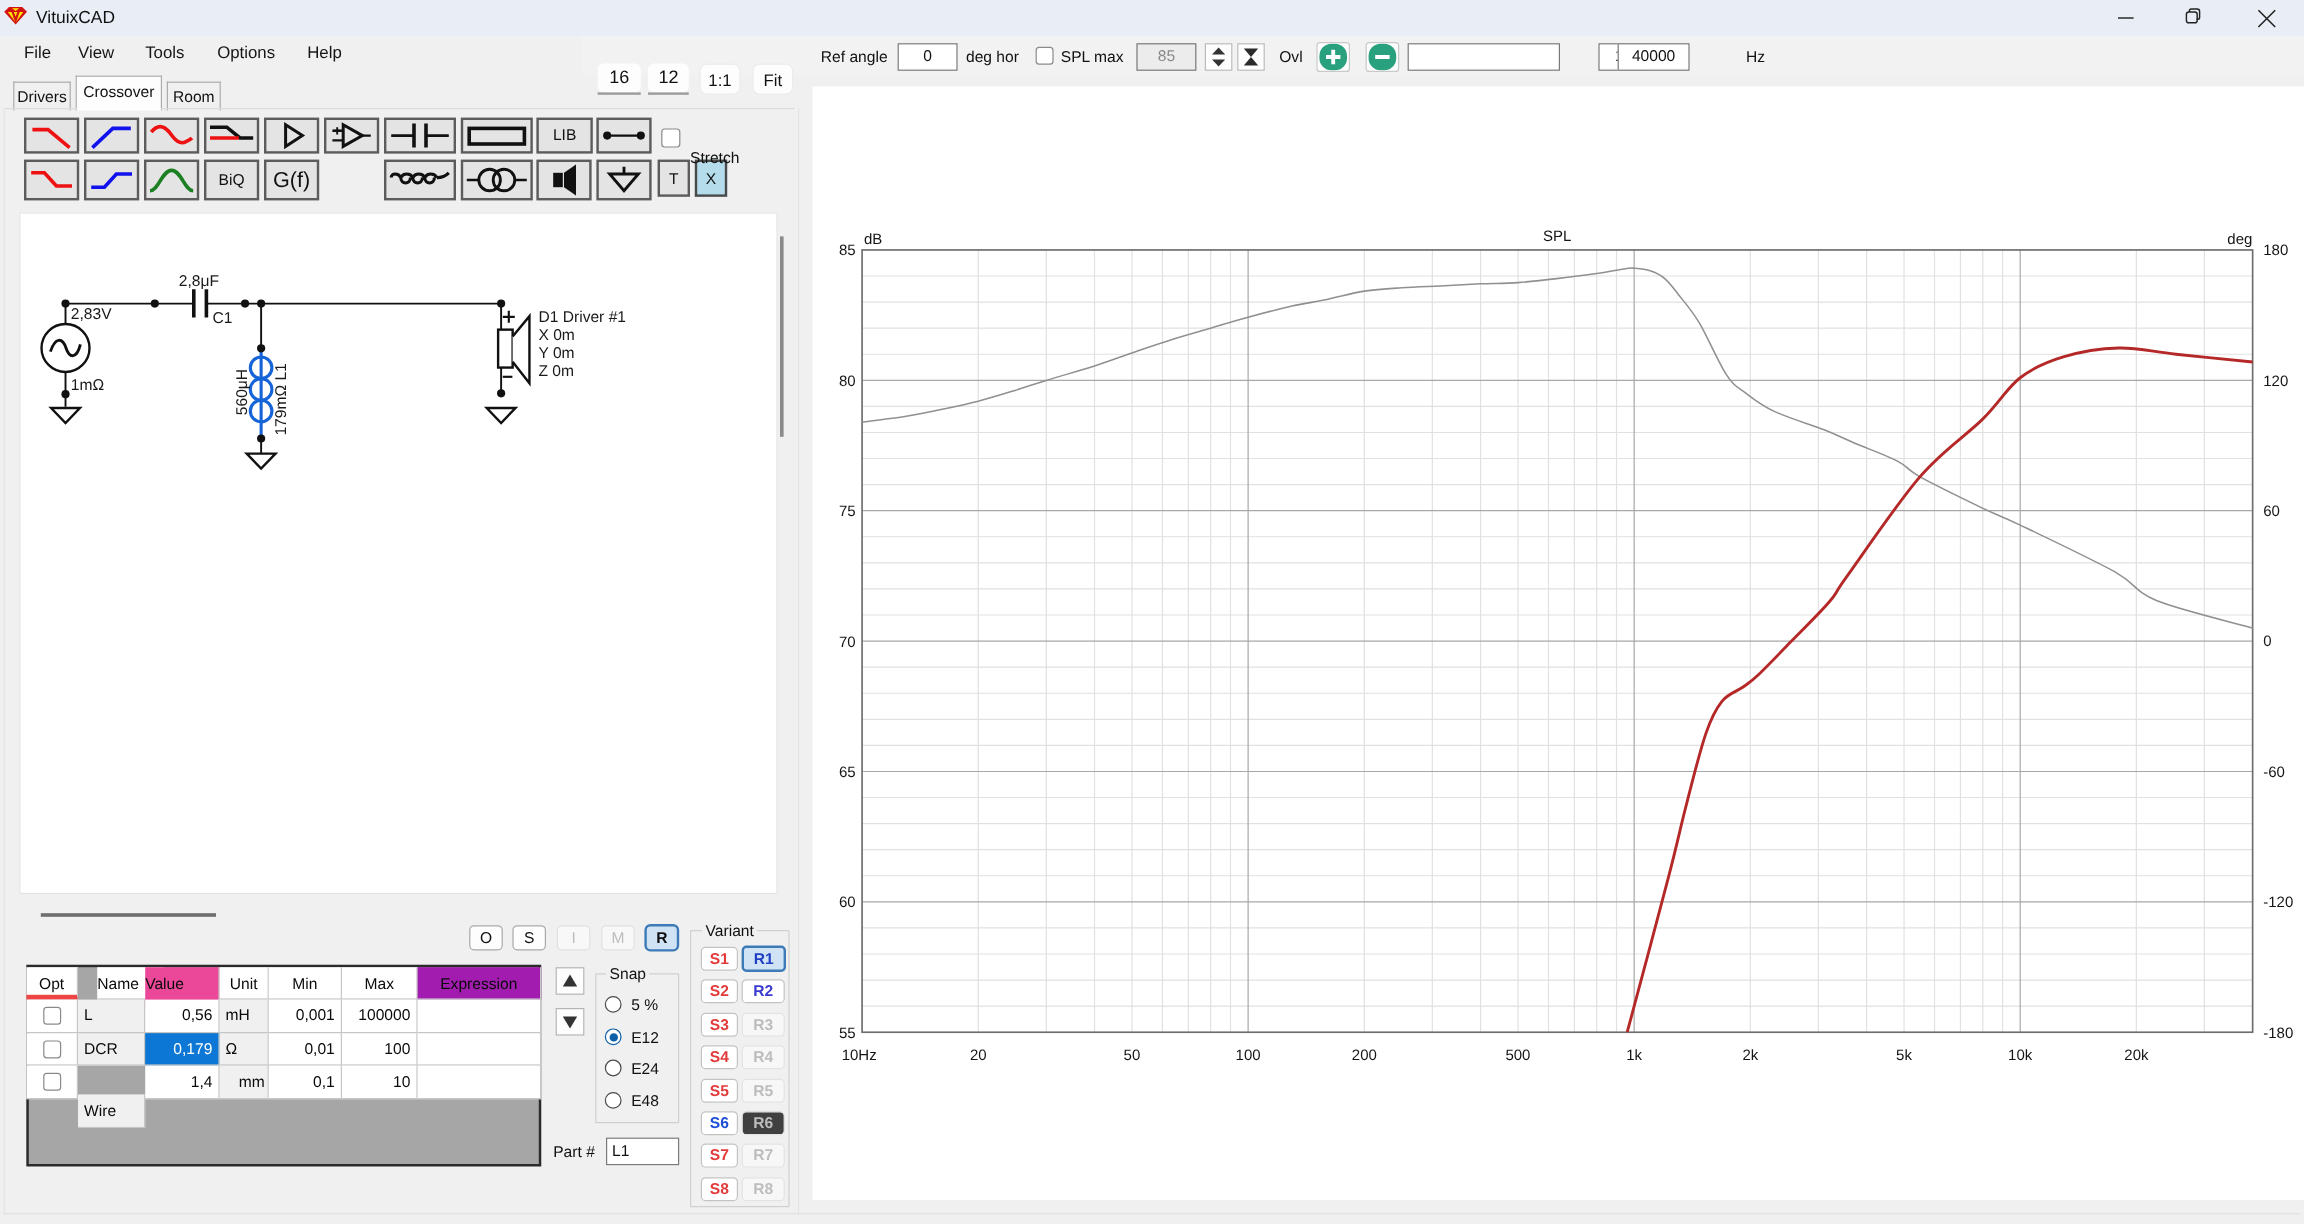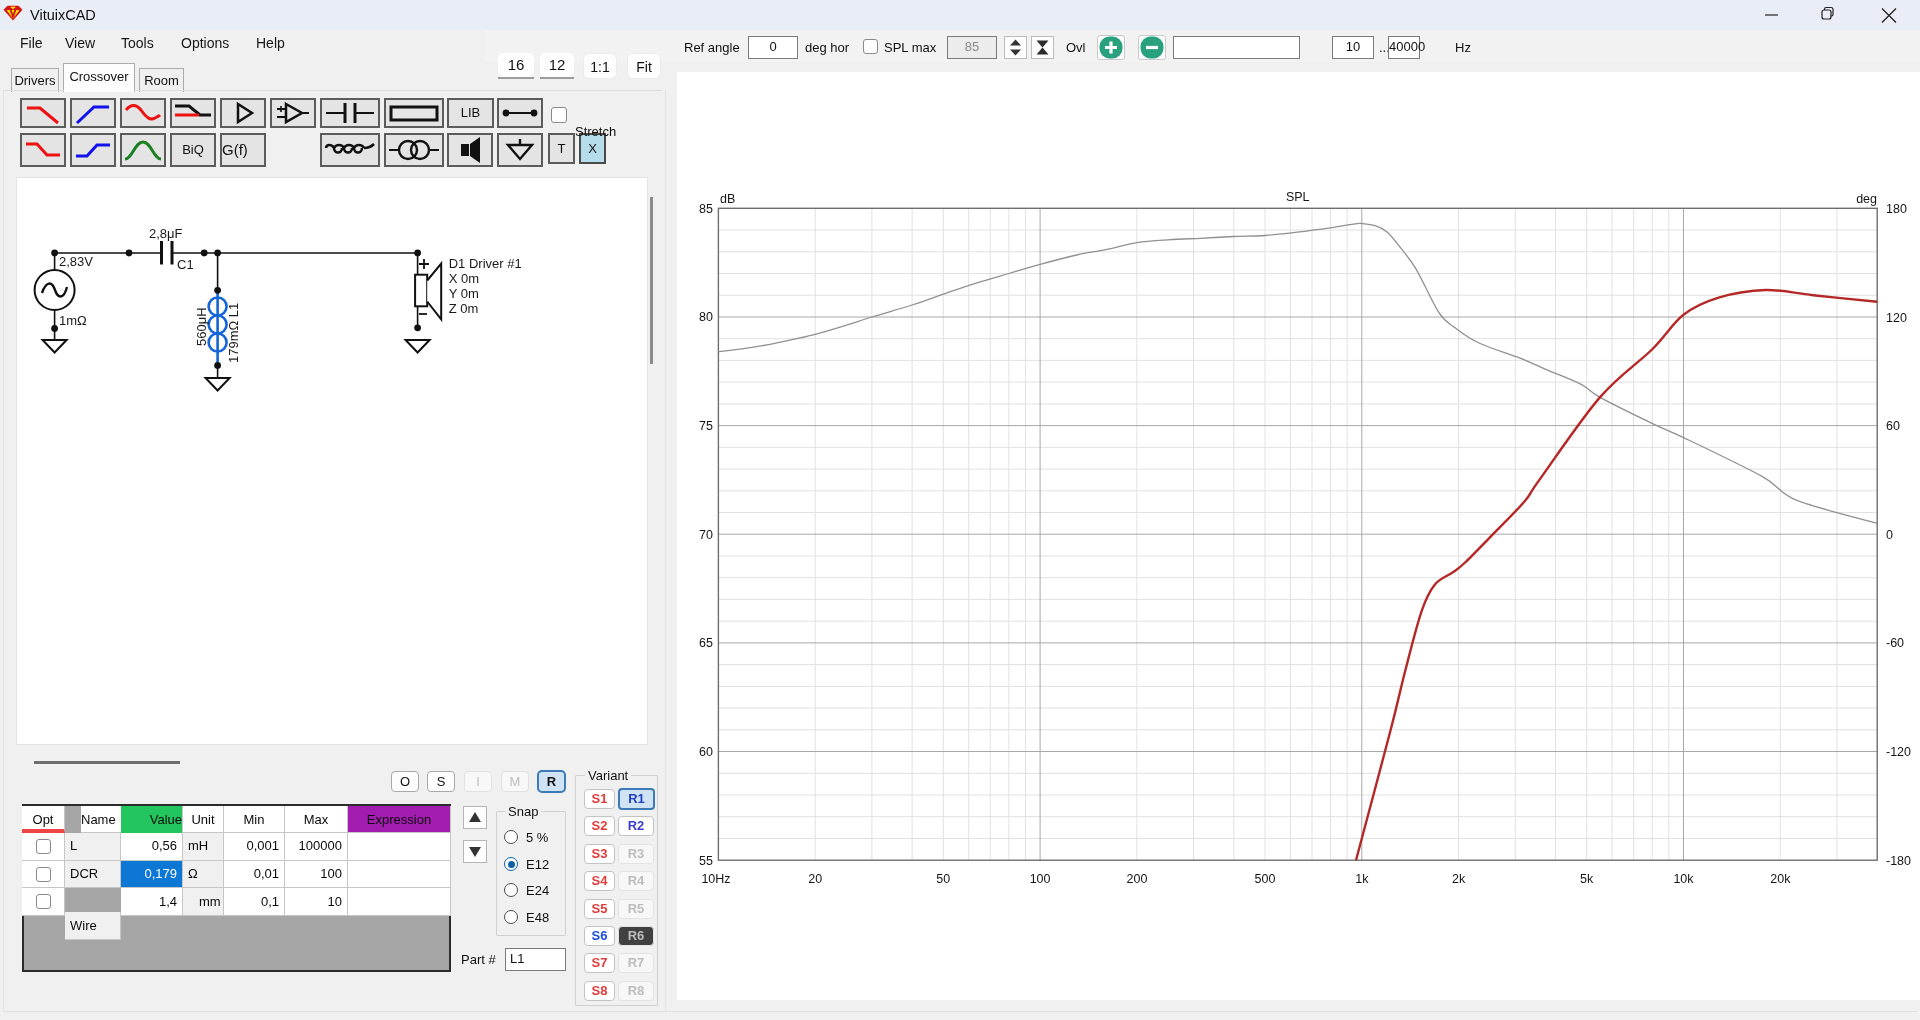--- a/index.html
+++ b/index.html
@@ -81,21 +81,21 @@
 </div>
 <div class="abs" style="left:1138px;top:35px;width:28px;height:25px;background:#fdfdfd;border:1px solid #c9c9c9;border-radius:3px">
   <svg width="26" height="23" viewBox="0 0 26 23">
       <rect x="1.5" y="0.5" width="23" height="22" rx="10" fill="#2aa17e"></rect>
       <path d="M7 11.5 h12" stroke="#fff" stroke-width="3.2"></path>
     </svg>
 </div>
 <div class="tbx" style="left:1173px;top:36px;width:127px;height:23px"></div>
 <div class="tbx" style="left:1332px;top:36px;width:42px;height:23px">10</div>
 <div class="lbl" style="left:1379px;top:40px">...</div>
-<div class="tbx" style="left:1388px;top:36px;width:32px;height:23px">40000</div>
+<div class="tbx" style="left:1348px;top:36px;width:60px;height:23px">40000</div>
 <div class="lbl" style="left:1455px;top:40px">Hz</div>
 
 <div class="wbtn" style="left:498px;top:53px;width:36px;height:24px;line-height:24px;border:none;border-radius:5px;font-size:15px">16</div>
 <div class="abs" style="left:498px;top:77px;width:36px;height:2px;background:#9c9c9c"></div>
 <div class="wbtn" style="left:540px;top:53px;width:34px;height:24px;line-height:24px;border:none;border-radius:5px;font-size:15px">12</div>
 <div class="abs" style="left:540px;top:77px;width:34px;height:2px;background:#9c9c9c"></div>
 <div class="wbtn" style="left:583px;top:53px;width:34px;height:26px;line-height:26px;border:1px solid #ececec;border-radius:6px;font-size:14px">1:1</div>
 <div class="wbtn" style="left:627px;top:53px;width:34px;height:26px;line-height:26px;border:1px solid #ececec;border-radius:6px;font-size:14px">Fit</div>
 
 <div class="tab" style="left:11px;top:68px;width:48px;height:24px;line-height:24px;border-bottom:none">Drivers</div>
@@ -168,21 +168,21 @@
   </div>
 <div class="btn" style="left:120px;top:133px;width:46px;height:34px">
     <svg width="42" height="30" viewBox="0 0 42 30" style="display:block">
       <path d="M3 24 C10 24 13 7 21 7 C29 7 32 24 39 24" stroke="#1c8022" stroke-width="3" fill="none"></path>
     </svg>
   </div>
 <div class="btn" style="left:170px;top:133px;width:46px;height:34px">
     <div style="font-size:13px;color:#111;text-align:center;line-height:30px">BiQ</div>
   </div>
 <div class="btn" style="left:220px;top:133px;width:46px;height:34px">
-    <div style="font-size:15px;color:#111;line-height:30px">G(f)</div>
+    <div style="font-size:18px;color:#111;text-align:center;line-height:30px">G(f)</div>
   </div>
 <div class="btn" style="left:320px;top:133px;width:60px;height:34px">
     <svg width="56" height="30" viewBox="0 0 56 30" style="display:block">
       <path d="M4 13 C4 9 10 9 12 13 C14 9 20 9 22 13 C24 9 30 9 32 13 C34 9 40 9 42 13 M12 13 C12 19 20 19 20 13 M22 13 C22 19 30 19 30 13 M32 13 C32 19 40 19 40 13 M42 13 C46 13 49 12 52 9" stroke="#111" stroke-width="2.6" fill="none"></path>
     </svg>
   </div>
 <div class="btn" style="left:384px;top:133px;width:60px;height:34px">
     <svg width="56" height="30" viewBox="0 0 56 30" style="display:block">
       <circle cx="22" cy="15" r="9" stroke="#111" stroke-width="2.4" fill="none"></circle>
       <circle cx="34" cy="15" r="9" stroke="#111" stroke-width="2.4" fill="none"></circle>
@@ -260,21 +260,21 @@
 
 <div class="wbtn" style="left:391px;top:771px;width:28px;height:21px;line-height:19px;border-radius:4px;border-color:#a9a9a9">O</div>
 <div class="wbtn" style="left:427px;top:771px;width:28px;height:21px;line-height:19px;border-radius:4px;border-color:#a9a9a9">S</div>
 <div class="wbtn" style="left:464px;top:771px;width:28px;height:21px;line-height:19px;border-radius:4px;border-color:#e0e0e0;color:#bdbdbd;background:#f8f8f8">I</div>
 <div class="wbtn" style="left:501px;top:771px;width:28px;height:21px;line-height:19px;border-radius:4px;border-color:#e0e0e0;color:#bdbdbd;background:#f8f8f8">M</div>
 <div class="wbtn" style="left:537px;top:770px;width:29px;height:23px;line-height:20px;border-radius:5px;border:2px solid #3d7ab8;background:#cfe3f5;font-weight:bold">R</div>
 
 <div class="abs" style="left:22px;top:804px;width:429px;height:168px;background:#a6a6a6;border:2px solid #2b2b2b"></div>
 <div class="cell" style="left:22px;top:806px;width:43px;height:27px;border-right:1px solid #c6c6c6;border-bottom:4px solid #ef4444;background:#fff;text-align:center;line-height:27px">Opt</div>
 <div class="cell" style="left:81px;top:806px;width:56px;height:27px;border-right:1px solid #c6c6c6;border-bottom:1px solid #c6c6c6;background:#fff;text-align:left;line-height:27px">Name</div>
-<div class="cell" style="left:121px;top:806px;width:62px;height:33px;border-right:1px solid #c6c6c6;border-bottom:1px solid #c6c6c6;background:#22c55e;text-align:right;line-height:27px">Value</div>
+<div class="cell" style="left:121px;top:806px;width:62px;height:33px;border-right:1px solid #c6c6c6;border-bottom:1px solid #c6c6c6;background:#ec4899;text-align:left;line-height:27px">Value</div>
 <div class="cell" style="left:183px;top:806px;width:41px;height:27px;border-right:1px solid #c6c6c6;border-bottom:1px solid #c6c6c6;background:#fff;text-align:center;line-height:27px">Unit</div>
 <div class="cell" style="left:224px;top:806px;width:61px;height:27px;border-right:1px solid #c6c6c6;border-bottom:1px solid #c6c6c6;background:#fff;text-align:center;line-height:27px">Min</div>
 <div class="cell" style="left:285px;top:806px;width:63px;height:27px;border-right:1px solid #c6c6c6;border-bottom:1px solid #c6c6c6;background:#fff;text-align:center;line-height:27px">Max</div>
 <div class="cell" style="left:348px;top:806px;width:103px;height:27px;border-right:1px solid #c6c6c6;border-bottom:1px solid #c6c6c6;background:#a21caf;text-align:center;line-height:27px">Expression</div>
 <div class="cell" style="left:22px;top:833px;width:43px;height:27.5px;border-right:1px solid #c6c6c6;border-bottom:1px solid #c6c6c6;line-height:26.5px;background:#fff;">
     <div style="position:absolute;left:14px;top:6px;width:15px;height:15px;border:1px solid #8a8a8a;border-radius:3px;background:#fff"></div>
   </div>
 <div class="cell" style="left:65px;top:833px;width:56px;height:27.5px;border-right:1px solid #c6c6c6;border-bottom:1px solid #c6c6c6;line-height:26.5px;background:#f0f0f0;padding-left:5px;">L</div>
 <div class="cell" style="left:121px;top:833px;width:62px;height:27.5px;border-right:1px solid #c6c6c6;border-bottom:1px solid #c6c6c6;line-height:26.5px;background:#fff;text-align:right;padding-right:5px;">0,56</div>
 <div class="cell" style="left:183px;top:833px;width:41px;height:27.5px;border-right:1px solid #c6c6c6;border-bottom:1px solid #c6c6c6;line-height:26.5px;background:#f0f0f0;padding-left:5px;">mH</div>

